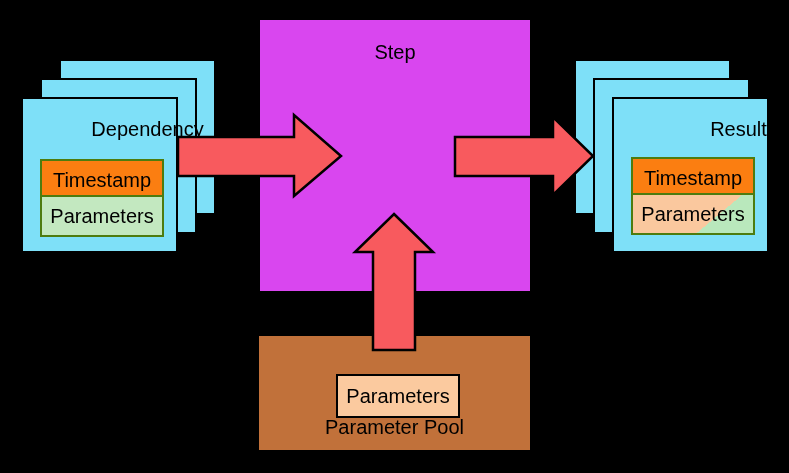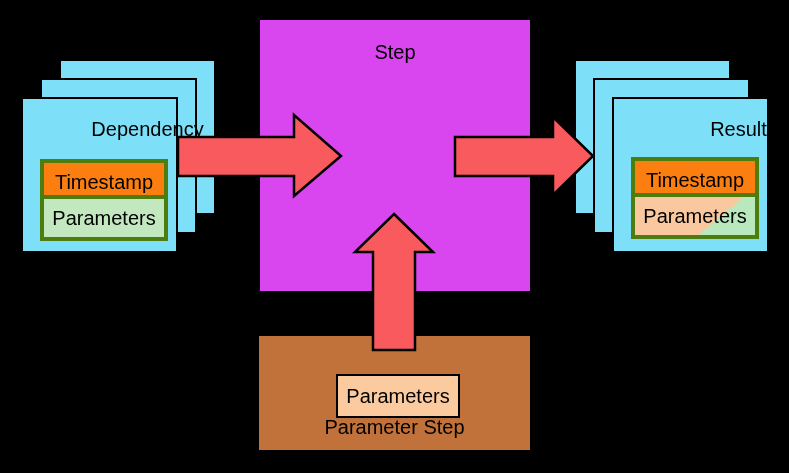--- a/index.html
+++ b/index.html
@@ -14,21 +14,21 @@
   .card{
     width:157px;height:156px;
     border:2px solid #000;
   }
   .card-title{
     position:absolute;left:0;top:18px;width:100%;
     text-align:center;font-size:20px;line-height:24px;margin-left:48px;
   }
   .inner-box{
     position:absolute;left:17px;width:120px;height:38px;
-    border:4px solid #4d7c0f;
+    border:2px solid #4d7c0f;
     display:flex;align-items:center;justify-content:center;
     font-size:20px;white-space:nowrap;
   }
   .big-box{border:2px solid #000;}
   .big-title{
     position:absolute;left:0;top:20px;width:100%;
     text-align:center;font-size:20px;line-height:24px;
   }
   .pool-label{
     position:absolute;left:0;top:79px;width:100%;
@@ -67,21 +67,21 @@
 
   <div class="abs card" style="left: 593px; top: 78px; background-color: rgb(126, 224, 248);"></div>
   <div class="abs card" style="left: 612px; top: 97px; background-color: rgb(126, 224, 248); padding-left: 33px;">
     <div class="card-title">Result</div>
     <div class="inner-box" style="top: 58px; background-color: rgb(251, 126, 17);">Timestamp</div>
     <div class="inner-box" style="top: 94px; background: linear-gradient(140deg, rgb(250, 200, 158) 66%, rgb(185, 232, 188) 66%);">Parameters</div>
   </div>
 
   <div class="abs big-box" style="left: 257px; top: 334px; width: 275px; height: 118px; background-color: rgb(193, 113, 58);">
     <div class="pool-params" style="background-color: rgb(251, 202, 159);">Parameters</div>
-    <div class="pool-label">Parameter Step</div>
+    <div class="pool-label">Parameter Pool</div>
   </div>
 
   <svg class="arrows" width="789" height="473">
     <polygon points="178,137 294,137 294,115 341,156 294,196 294,176 178,176" stroke="#000" stroke-width="2.5" fill="#F85A5E"></polygon>
     <polygon points="394,214 433,252 415,252 415,350 373,350 373,252 355,252" stroke="#000" stroke-width="2.5" fill="#F85A5E"></polygon>
   </svg>
 
 </div>
 
 </body></html>

